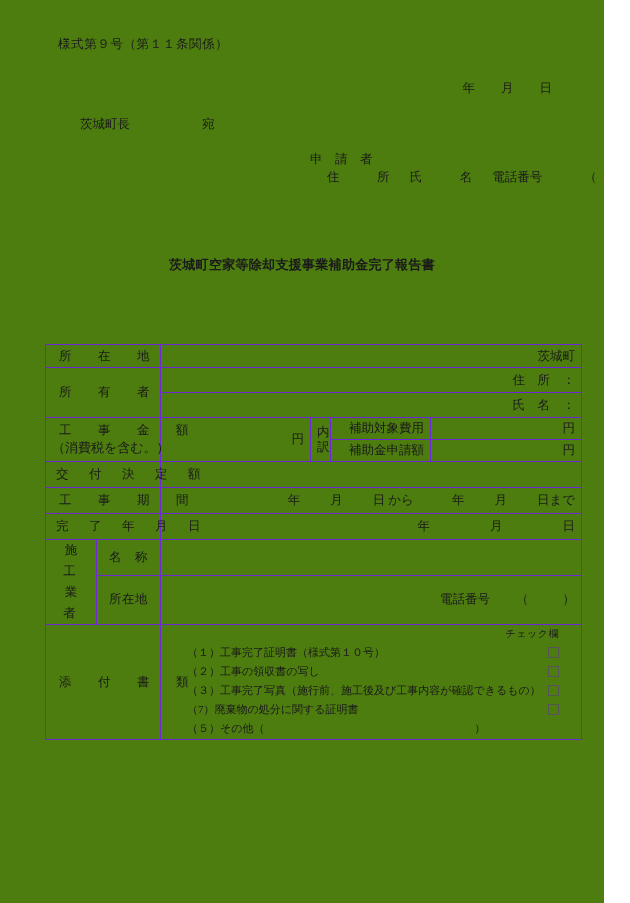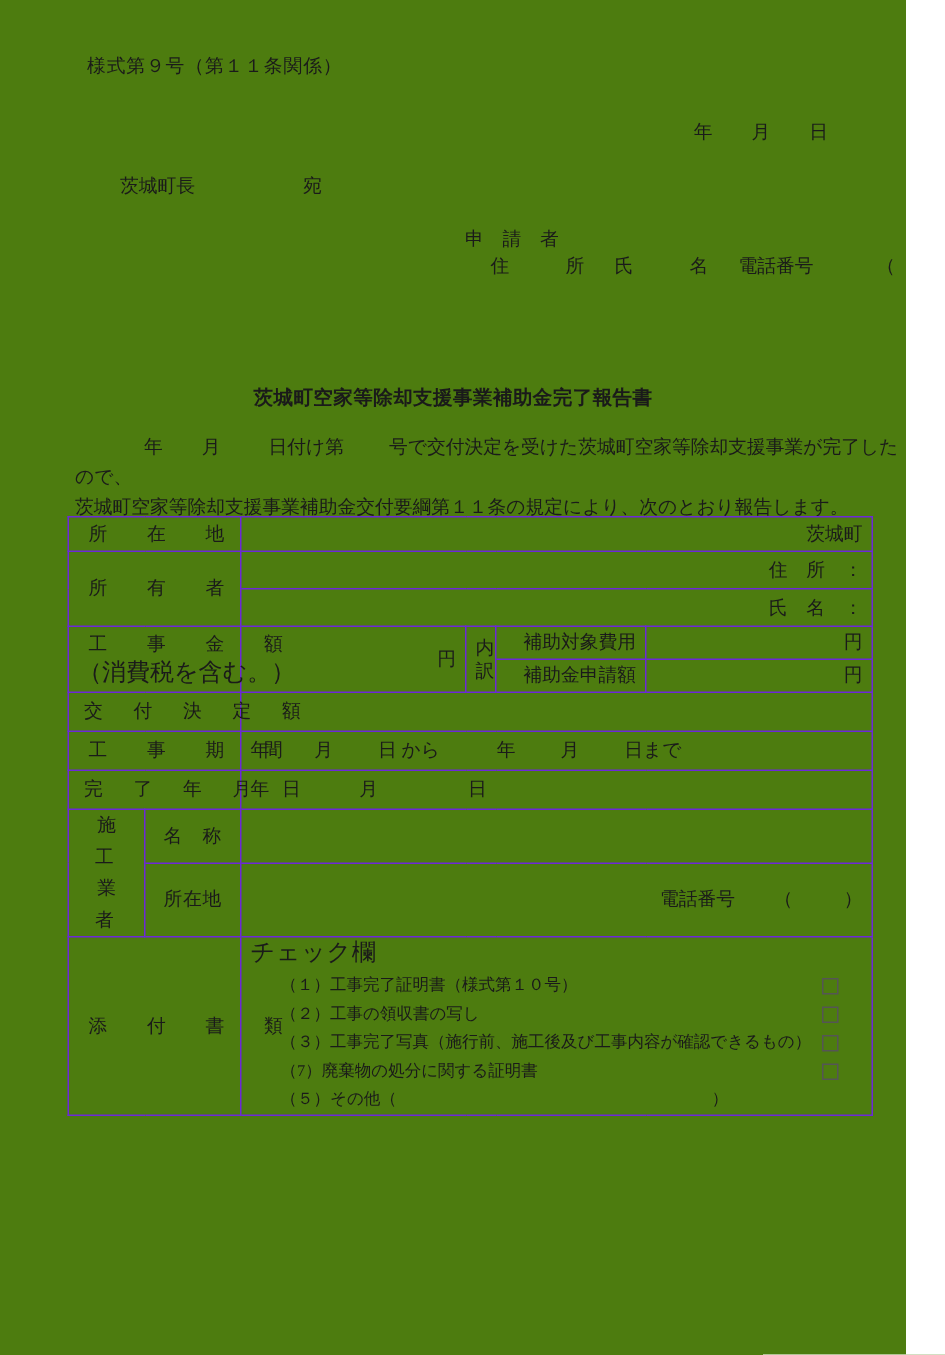--- a/index.html
+++ b/index.html
@@ -98,49 +98,49 @@
     padding: 0 6px;
     vertical-align: middle;
   }
   .lbl {
     text-align: center;
     letter-spacing: 0.5px;
     white-space: nowrap;
   }
   .lbl-wide { letter-spacing: 7px; text-indent: 7px; }
   .lbl-tight { letter-spacing: 4px; text-indent: 4px; }
-  .small-note { font-size: 16px; letter-spacing: 0; text-indent: 0; font-family: Liberation Serif, serif; }
+  .small-note { font-size: 13px; letter-spacing: 0; text-indent: 0; font-family: Liberation Serif, serif; }
   .vert-lbl {
     text-align: center;
     line-height: 15px;
     white-space: nowrap;
     padding: 0 2px;
   }
   .two-line { line-height: 21px; text-align: center; letter-spacing: 3px; text-indent: 3px;}
   .yen { text-align: right; padding-right: 8px; }
   .leftval { text-align: right; padding-left: 8px; }
-  .centerval { text-align: left; }
+  .centerval { text-align: right; }
   .period .g { display: inline-block; width: 30px; }
   .period .g2 { display: inline-block; width: 38px; }
   .compdate .g { display: inline-block; width: 60px; }
   .telrow {
     text-align: right;
     padding-top: 14px;
   }
   .telrow .tgap { display: inline-block; width: 26px; }
   .telrow .tparen { display: inline-block; width: 34px; }
 
   
   .attach-cell {
     padding: 4px 6px 10px 6px;
     vertical-align: top;
   }
   .check-head {
-    text-align: left;
-    font-size: 16px;
+    text-align: right;
+    font-size: 10px;
     padding-right: 16px;
     letter-spacing: 0.5px;
   }
   .attach-list {
     list-style: none;
     margin: 2px 0 0 0;
     padding: 0;
   }
   .attach-list li {
     position: relative;
@@ -186,27 +186,20 @@
     <div>申　請　者</div>
     <div class="ind">住　　　所</div>
     <div class="ind">氏　　　名</div>
     <div class="ind">
       <span>電話番号</span><span class="telgap"></span><span>（</span><span class="paren"></span>
     </div>
   </div>
 
   <div class="doc-title">茨城町空家等除却支援事業補助金完了報告書</div>
 
-  <div class="body-text">
-    <div class="line">
-      <span class="indent"></span><span>年</span><span class="b1"></span><span>月</span><span class="b2"></span><span>日付け第</span><span class="b3"></span><span>号で交付決定を受けた茨城町空家等除却支援事業が完了した</span>
-    </div>
-    <div class="line">ので、</div>
-    <div class="line">茨城町空家等除却支援事業補助金交付要綱第１１条の規定により、次のとおり報告します。</div>
-  </div>
 
   <table class="form">
     <colgroup>
       <col style="width:51px">
       <col style="width:64px">
       <col style="width:150px">
       <col style="width:20px">
       <col style="width:100px">
       <col style="width:151px">
     </colgroup>

